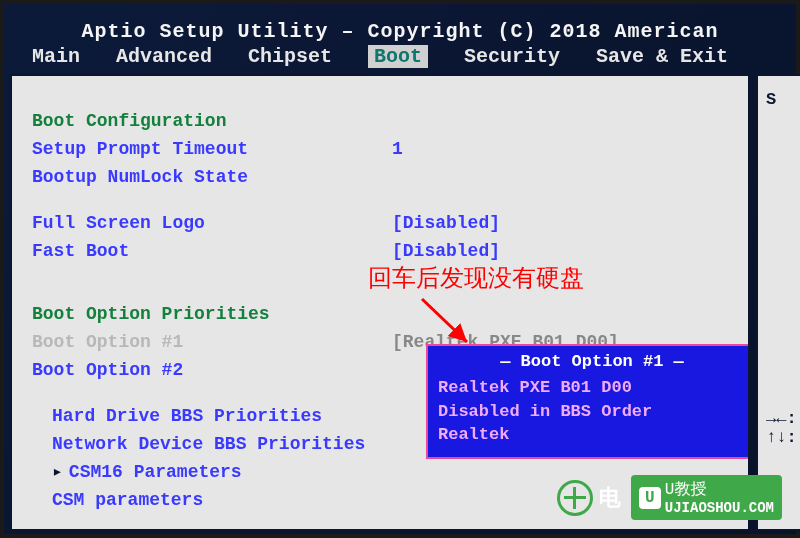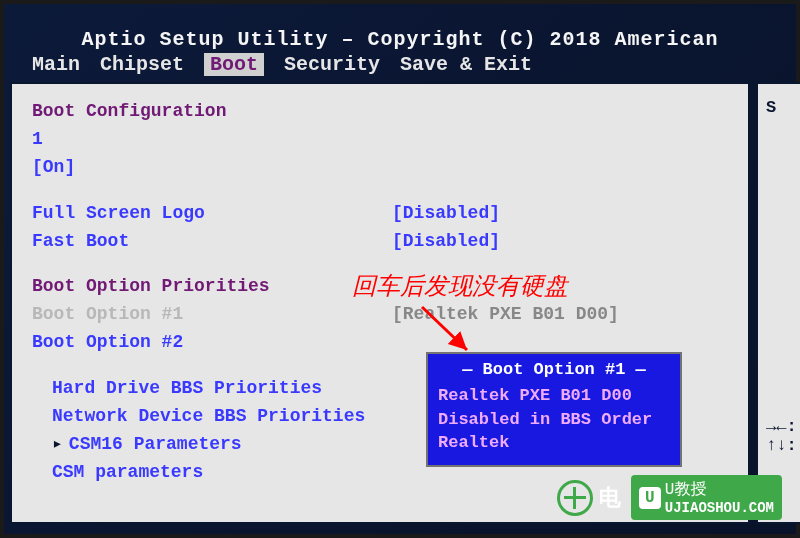--- a/index.html
+++ b/index.html
@@ -15,36 +15,36 @@
   .screen {
     position: absolute;
     top: 4px; left: 4px; right: 4px; bottom: 4px;
     background: linear-gradient(135deg, #0c1a3a 0%, #0a1530 50%, #081228 100%);
     display: flex;
     flex-direction: column;
   }
   .title-bar {
     text-align: center;
     color: #f5f5f5;
-    padding: 24px 0 2px 0;
+    padding: 16px 0 2px 0;
     font-size: 20px;
     letter-spacing: 1px;
   }
   .menu-bar {
     display: flex;
-    gap: 20px;
+    gap: 36px;
     padding: 0 28px 6px 28px;
     color: #82c0ff;
     font-size: 20px;
     align-items: flex-end;
   }
   .menu-item { color: #e6e6e6; cursor: pointer; }
   .menu-item.active {
     background: #d0d0d0;
-    color: #701a75;
+    color: #0f766e;
     padding: 0 6px;
   }
   .pane-frame {
     flex: 1;
     margin: 0 6px 10px 6px;
     display: flex;
     gap: 6px;
     position: relative;
   }
   .main-pane {
@@ -63,34 +63,34 @@
     border: 2px solid #0a1530;
     padding: 14px 8px;
     font-size: 17px;
   }
   .row {
     display: flex;
     line-height: 1.55;
   }
   .label-col { width: 360px; }
   .val-col { flex: 1; }
-  .section { color: #701a75; }
+  .section { color: #15803d; margin-top: 18px; }
   .option { color: #3a3aff; cursor: pointer; }
   .subitem { padding-left: 20px; }
   .arrow { color: #0a1530; padding-right: 6px; }
   .spacer { height: 18px; }
   
   .popup {
     position: absolute;
     top: 268px;
     left: 414px;
-    width: 256px;
+    width: 332px;
     background: #1818e0;
     color: #ffffff;
-    border: 2px solid #737373;
+    border: 2px solid #ec4899;
     padding: 4px 10px 10px 10px;
     font-size: 17px;
     line-height: 1.4;
     z-index: 10;
   }
   .popup-title {
     text-align: center;
     color: #ffffff;
     margin-bottom: 2px;
   }
@@ -100,21 +100,21 @@
   .popup-item { color: #f0abfc; cursor: pointer; }
   
   .annotation {
     position: absolute;
     color: #ff0000;
     font-family: "Microsoft YaHei", sans-serif;
     font-size: 24px;
     z-index: 20;
     font-weight: normal;
   }
-  .anno-text { top: 186px; left: 340px; font-style: italic; }
+  .anno-text { top: 186px; left: 356px; }
   .arrow-svg {
     position: absolute;
     top: 218px;
     left: 400px;
     z-index: 19;
   }
   
   .watermark {
     position: absolute;
     bottom: 18px;
@@ -164,38 +164,40 @@
 </style>
 </head>
 <body>
 
 <div class="screen">
 
   <div class="title-bar">Aptio Setup Utility – Copyright (C) 2018 American</div>
 
   <div class="menu-bar">
     <span class="menu-item">Main</span>
+    <span class="menu-item">Advanced</span>
     <span class="menu-item">Chipset</span>
     <span class="menu-item active">Boot</span>
     <span class="menu-item">Security</span>
     <span class="menu-item">Save &amp; Exit</span>
   </div>
 
   <div class="pane-frame">
 
     <div class="main-pane">
       <div class="row section">
         <span>Boot Configuration</span>
       </div>
 
       <div class="row option">
+        <span class="label-col">Setup Prompt Timeout</span>
         <span class="val-col">1</span>
       </div>
       <div class="row option">
-        <span class="val-col">[On]</span>
+        <span class="label-col">Bootup NumLock State</span>
       </div>
       <div class="spacer"></div>
 
       <div class="row option">
         <span class="label-col">Full Screen Logo</span>
         <span class="val-col">[Disabled]</span>
       </div>
       <div class="row option">
         <span class="label-col">Fast Boot</span>
         <span class="val-col">[Disabled]</span>

